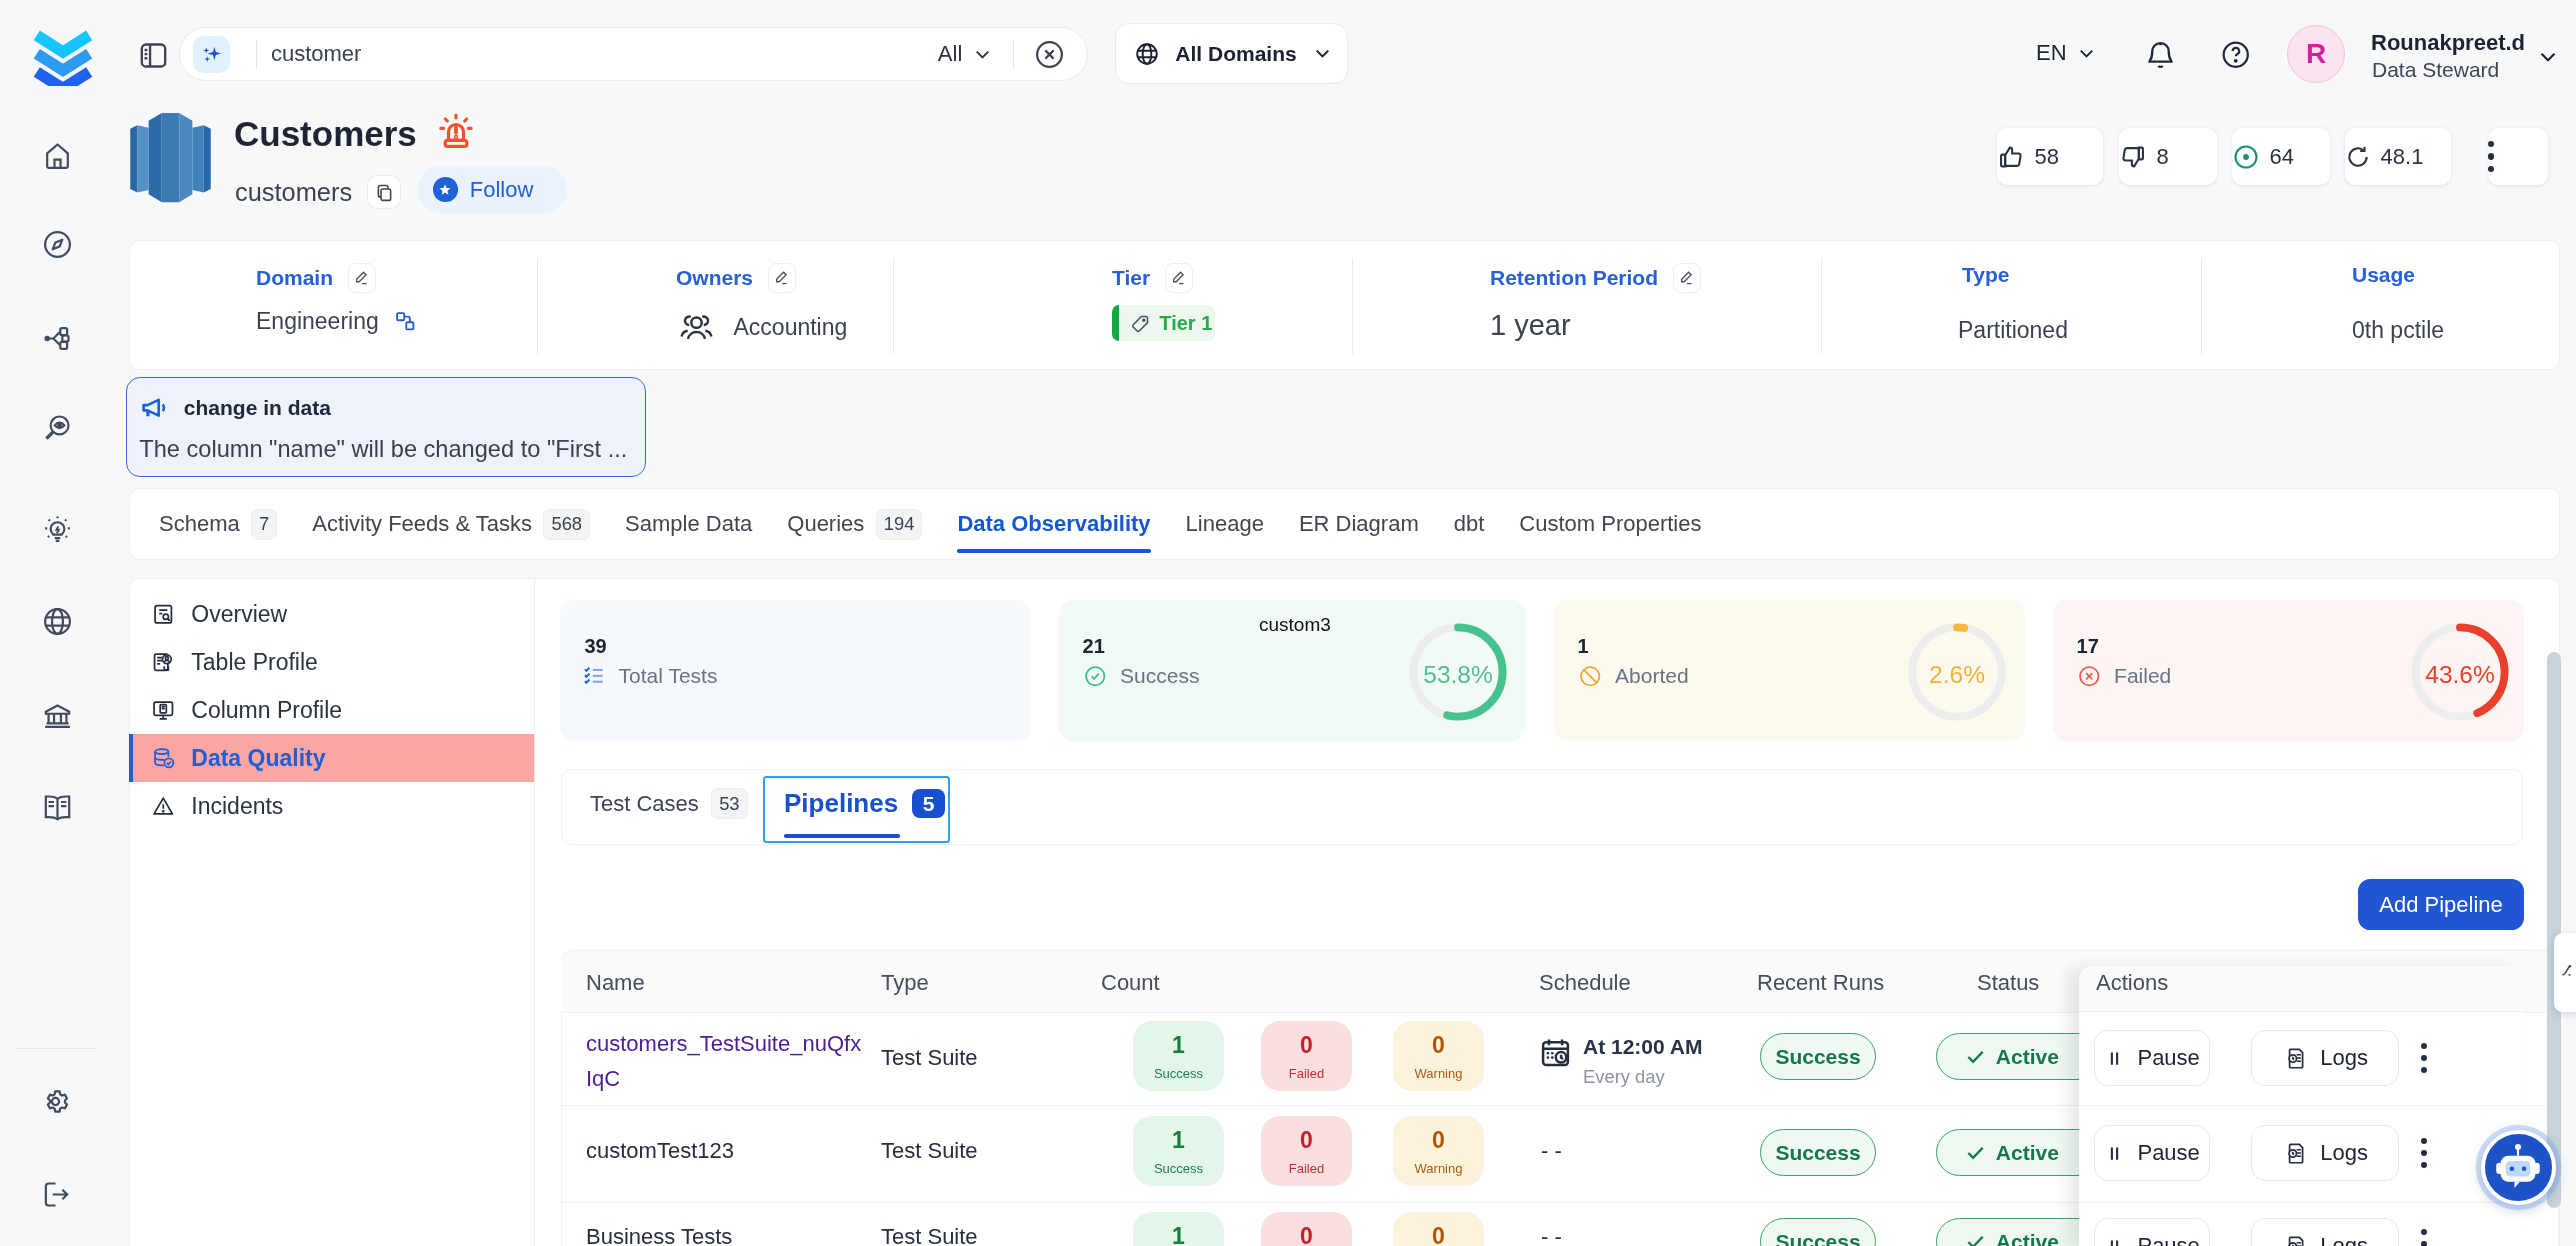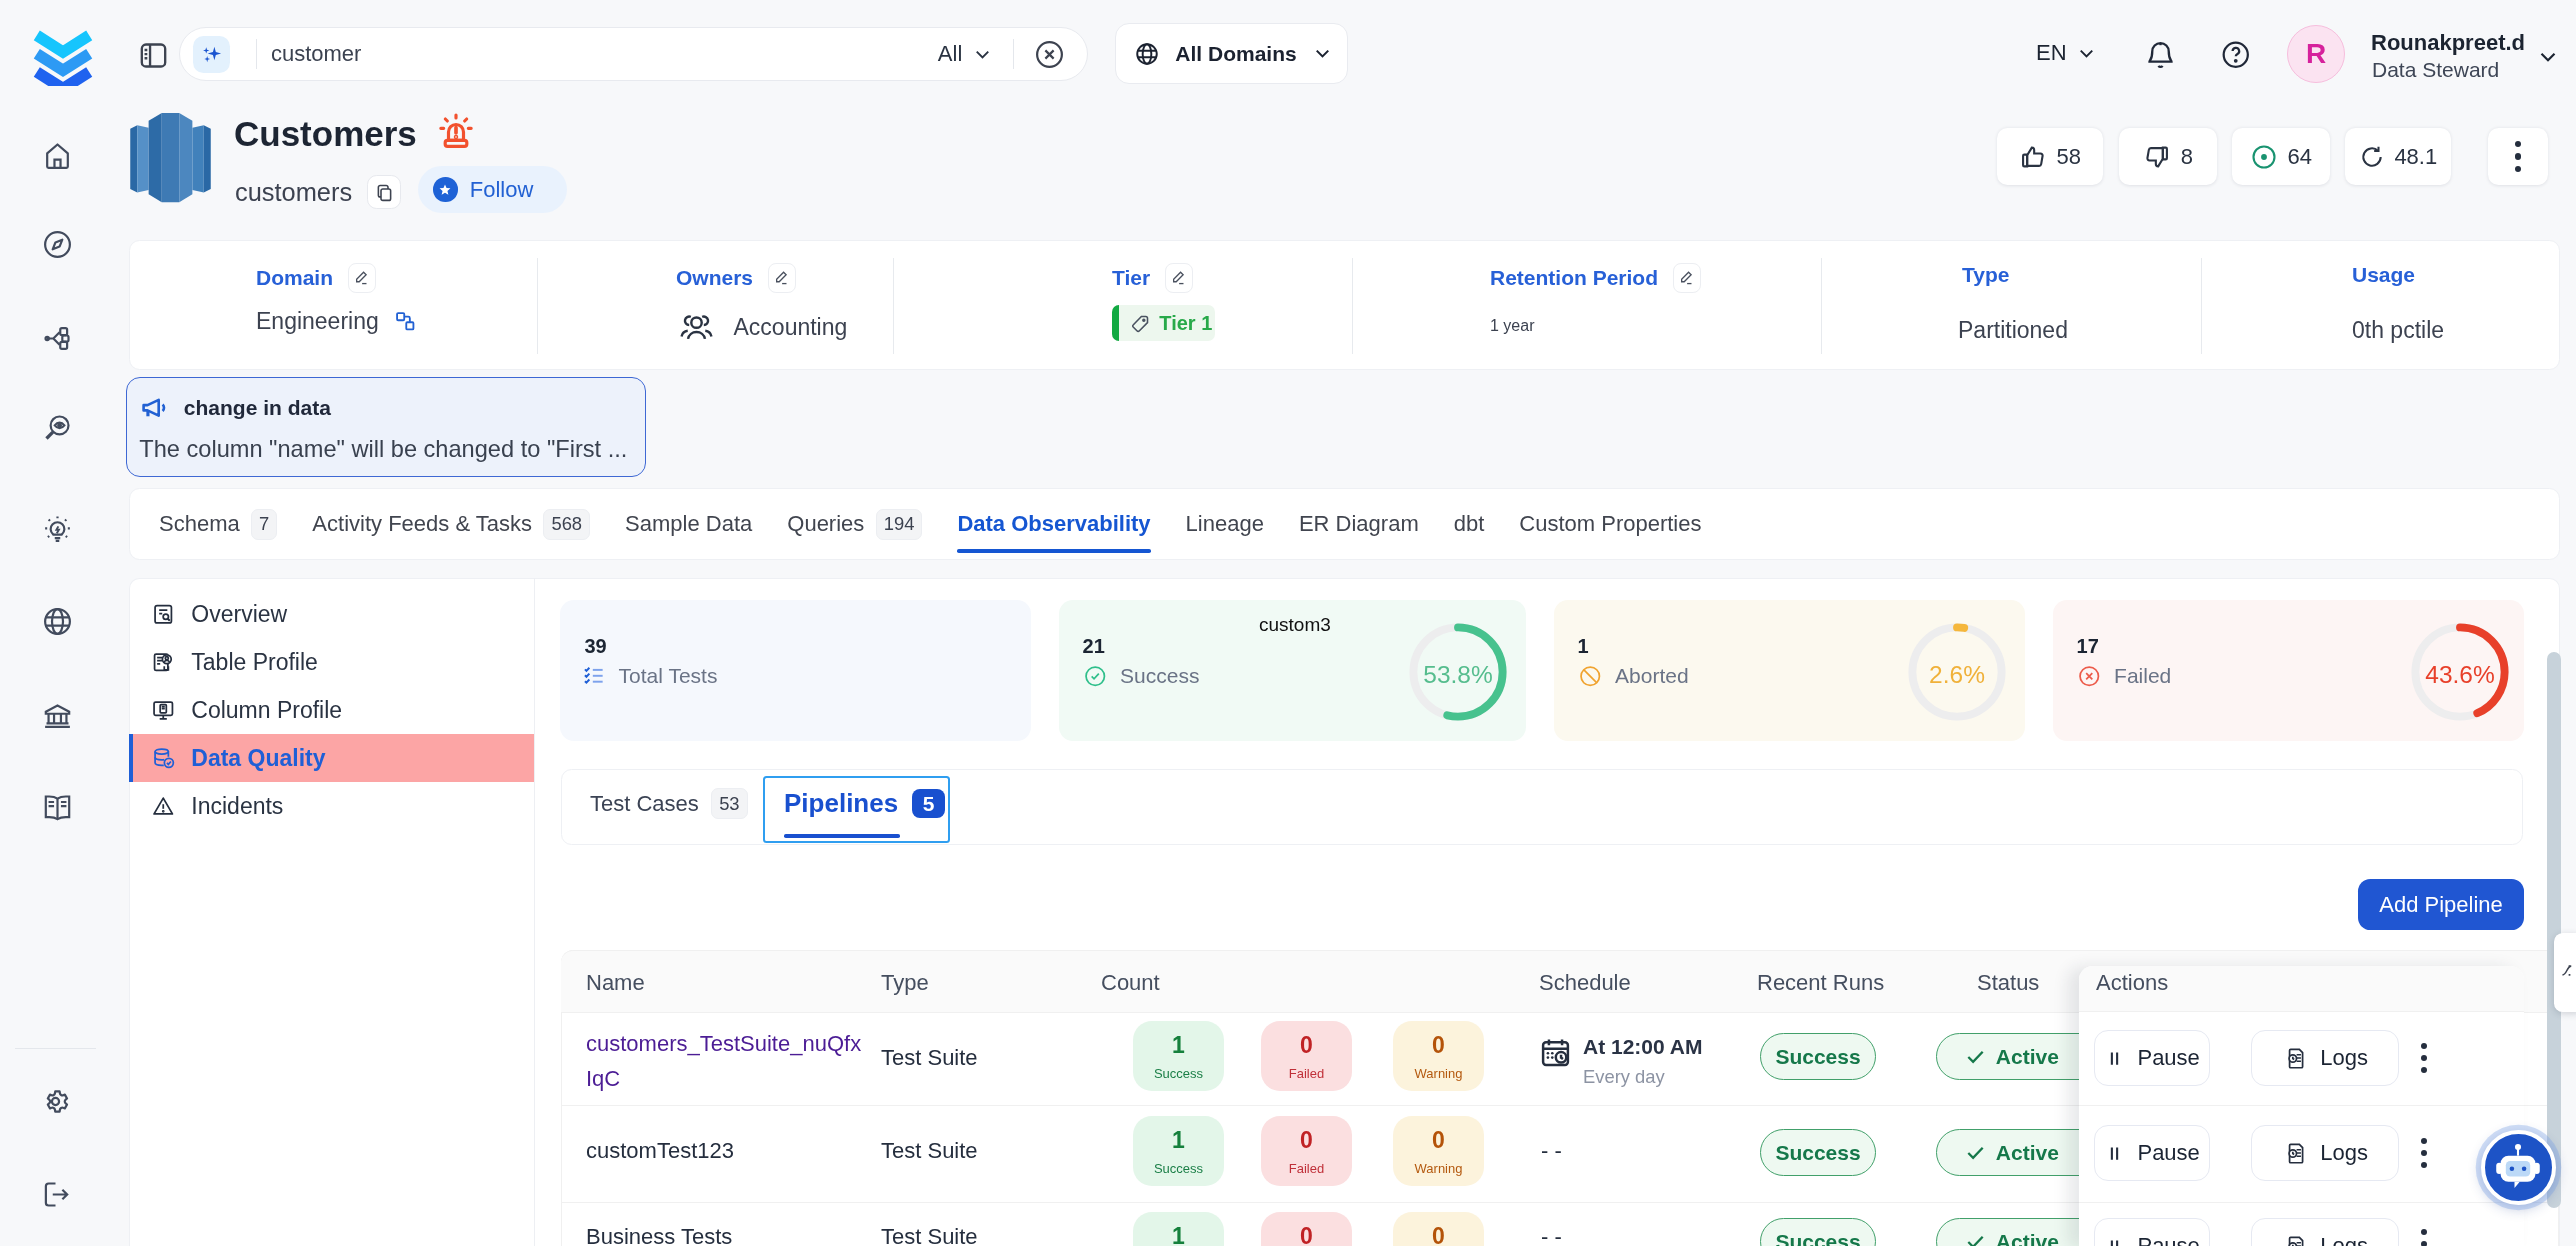--- a/index.html
+++ b/index.html
@@ -6,21 +6,21 @@
 html,body { width:2576px; height:1246px; overflow:hidden; }
 body { background:#f7f8fa; font-family:"Liberation Sans", sans-serif; color:#1f2633; position:relative; }
 .abs { position:absolute; }
 .flex { display:flex; align-items:center; }
 svg { display:block; }
 
 .searchpill { left:179px; top:27px; width:909px; height:54px; background:#fff; border:0.9px solid #e8eaef; border-radius:27px; display:flex; align-items:center; }
 .aichip { width:37px; height:37px; margin-left:13px; background:#e3f1fd; border-radius:10.5px; display:flex; align-items:center; justify-content:center; }
 .vdiv { width:0.9px; height:30px; background:#e4e7ec; margin:0 14px; }
 .domainspill { left:1115px; top:23px; width:233px; height:61px; background:#fff; border:0.9px solid #e9ebf0; border-radius:14px; display:flex; align-items:center; font-weight:bold; font-size:21px; color:#1b2230; white-space:nowrap; }
-.statbtn { top:128px; height:57px; background:#fff; border-radius:10.5px; box-shadow:0 0.9px 3.5px rgba(20,30,60,.10); display:flex; align-items:center; justify-content:center; gap:9.6px; font-size:22px; color:#2a3342; }
+.statbtn { top:128px; height:57px; background:#fff; border-radius:10.5px; box-shadow:0 0.9px 3.5px rgba(20,30,60,.10); display:flex; align-items:center; gap:9.6px; font-size:22px; color:#2a3342; }
 
 .card { background:#fff; border-radius:10.5px; border:0.9px solid #eef0f4; }
 .lbl { font-size:21px; color:#2760d7; font-weight:bold; }
 .pencilbox { width:28px; height:30px; border:0.9px solid #eceef2; border-radius:7.9px; background:#fff; display:flex; align-items:center; justify-content:center; }
 .sep { position:absolute; width:0.9px; background:#e7eaee; top:258px; height:96px; }
 
 .tabbar { left:129px; top:488px; width:2431px; height:72px; background:#fff; border-radius:10.5px; border:0.9px solid #eef0f4; display:flex; align-items:center; font-size:22px; color:#41454f; }
 .tab { margin-right:35px; display:flex; align-items:center; gap:11.4px; }
 .cnt { background:#f3f4f6; border:0.9px solid #eceef2; color:#3c4250; border-radius:7px; font-size:18.4px; padding:3.5px 7px; }
 
@@ -248,21 +248,21 @@
 
 <div class="abs flex" style="left:1490px;top:263px;gap:15px;">
     <span class="lbl">Retention Period</span>
     <span class="pencilbox">
       <svg width="17.5" height="17.5" viewBox="0 0 24 24" fill="none" stroke="#49505e" stroke-width="1.8">
         <path d="M14.5 4.5l3.5 3.5L8.5 17.5H5v-3.5z"></path>
         <path d="M12.5 20h6"></path>
       </svg>
     </span>
   </div>
-<div class="abs" style="left:1490px;top:317px;font-size:16px;color:#3c4250;">1 year</div>
+<div class="abs" style="left:1490px;top:309px;font-size:29px;color:#3c4250;">1 year</div>
 
 <div class="abs" style="left:1962px;top:263px;"><span class="lbl">Type</span></div>
 <div class="abs" style="left:1958px;top:317px;font-size:23px;color:#3c4250;">Partitioned</div>
 
 <div class="abs" style="left:2352px;top:263px;"><span class="lbl">Usage</span></div>
 <div class="abs" style="left:2352px;top:317px;font-size:23px;color:#3c4250;">0th pctile</div>
 
 <div class="abs" style="left:126px;top:377px;width:520px;height:100px;background:#edf2fb;border:1.8px solid #3e68d4;border-radius:14px;">
   <div class="flex" style="margin:14px 0 0 12.3px;gap:13px;">
     <svg width="31.5" height="31.5" viewBox="0 0 24 24" fill="none" stroke="#2261d3" stroke-width="2">

